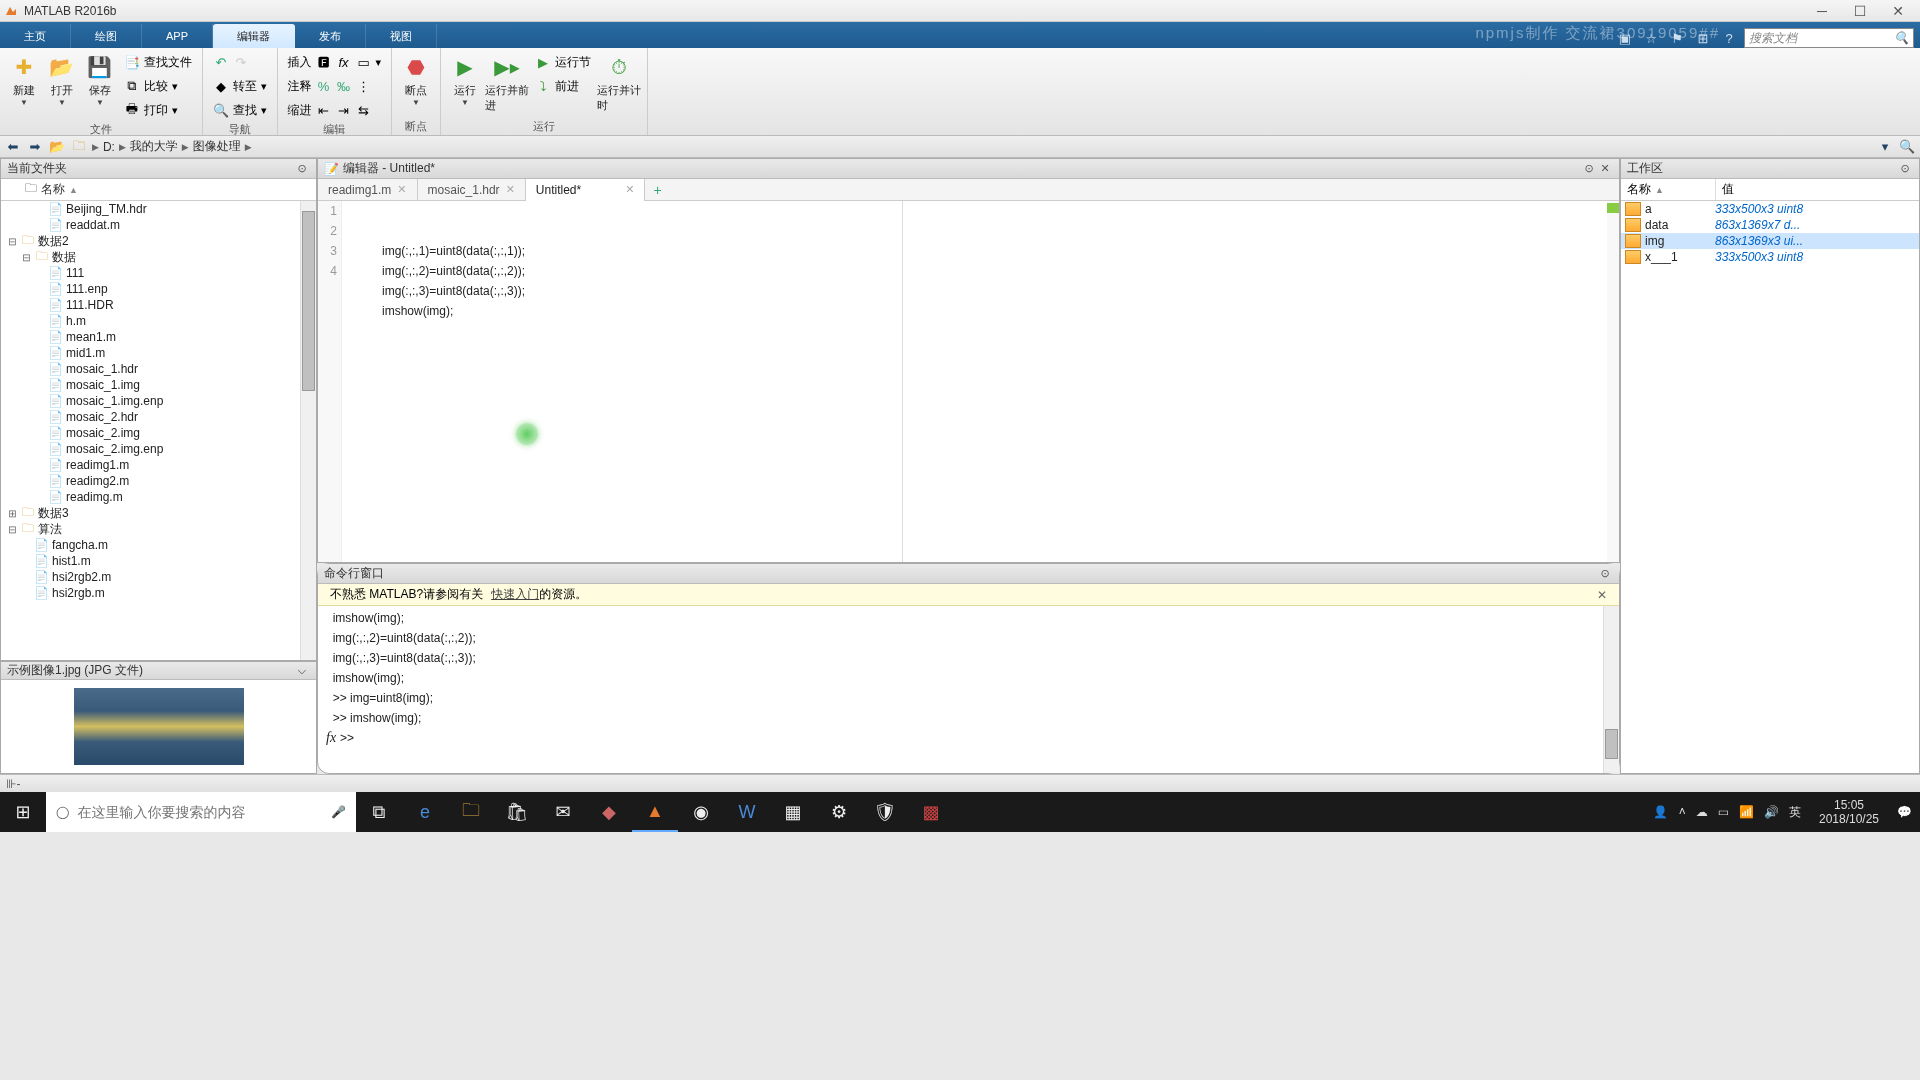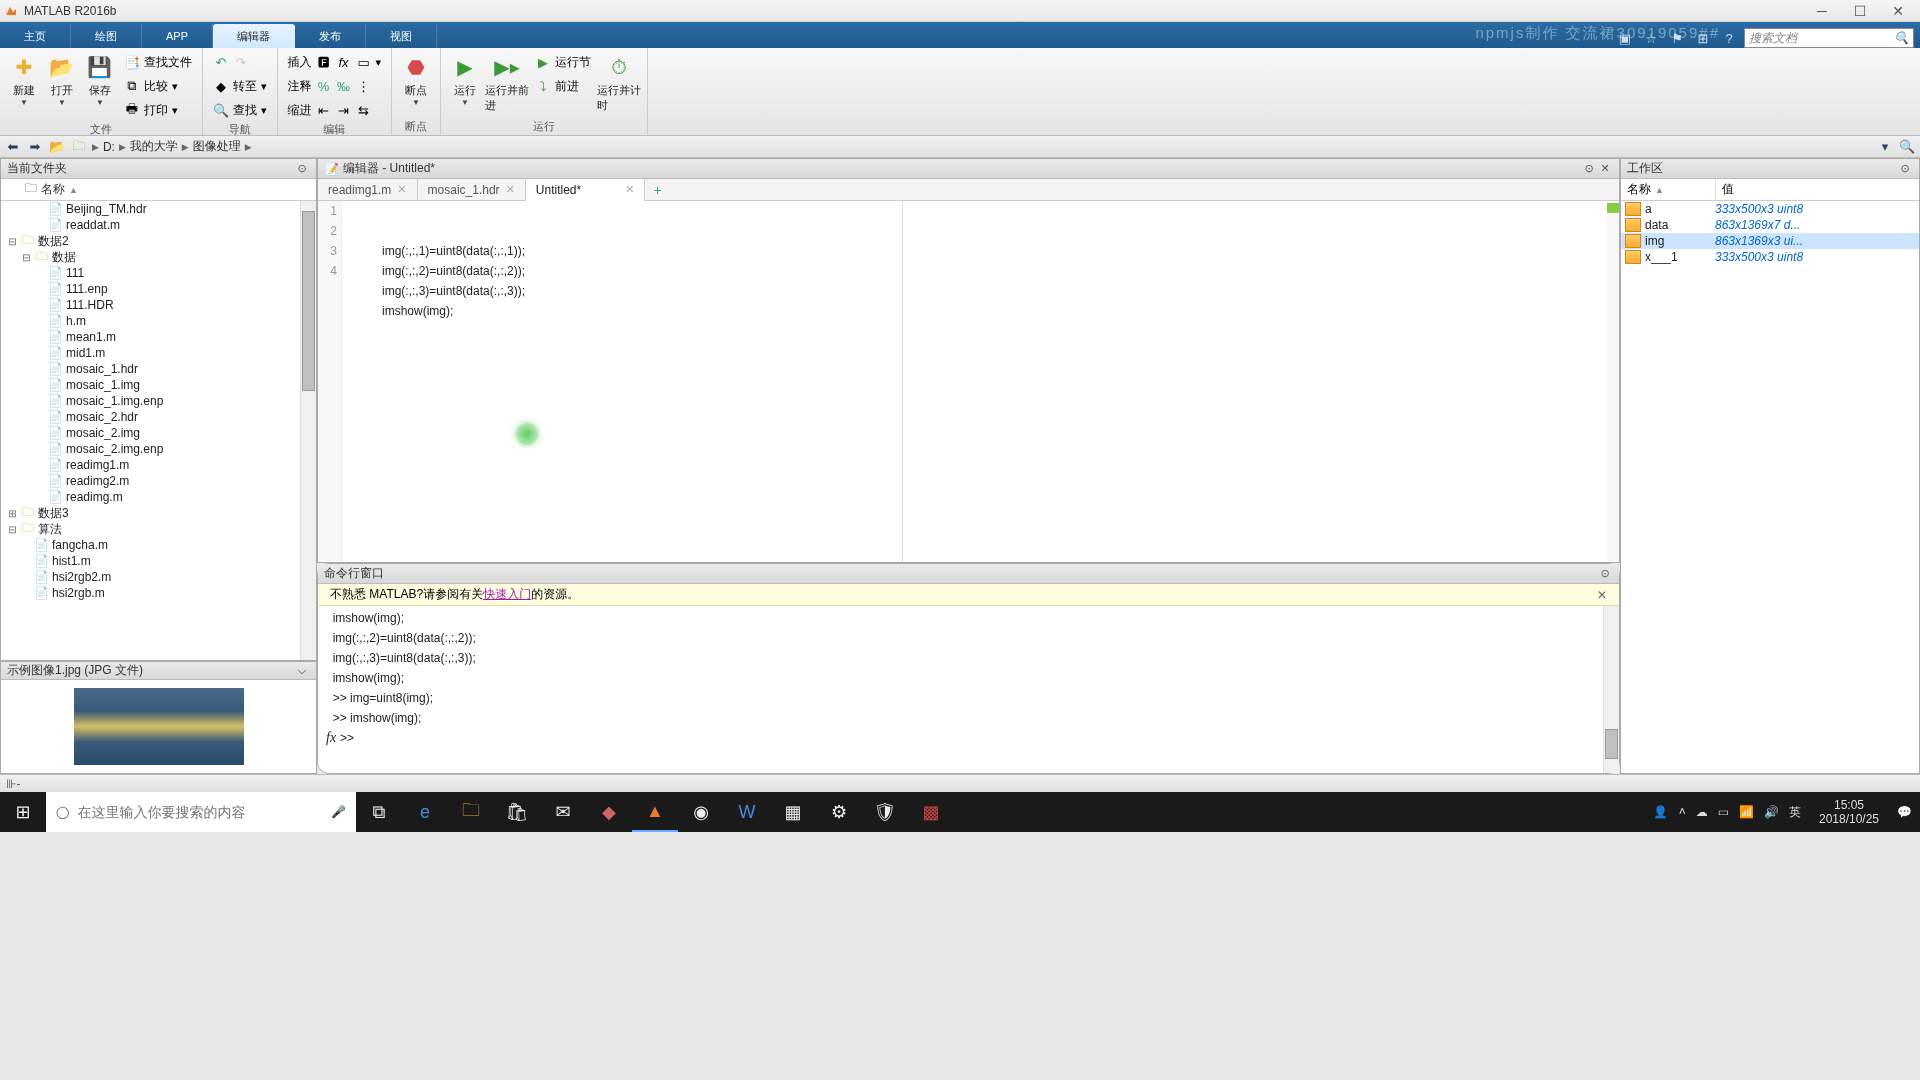--- a/index.html
+++ b/index.html
@@ -70,21 +70,21 @@
 .editor-body { display: flex; flex: 1; position: relative; overflow: hidden; }
 .gutter { width: 24px; background: #f8f8f8; border-right: 1px solid #eee; text-align: right; padding-right: 4px; font-family: Consolas, monospace; font-size: 13px; color: #999; line-height: 20px; }
 .code { flex: 1; font-family: Consolas, monospace; font-size: 13px; color: #222; line-height: 20px; padding-left: 40px; white-space: pre; position: relative; }
 .code-margin { position: absolute; left: 560px; top: 0; bottom: 0; border-left: 1px solid #ddd; }
 .code-minimap { position: absolute; right: 0; top: 0; width: 12px; height: 100%; background: #f8f8f8; }
 .code-mark { position: absolute; right: 0; top: 2px; width: 12px; height: 10px; background: #8c4; }
 .cursor-orb { position: absolute; width: 22px; height: 22px; border-radius: 50%; background: radial-gradient(circle, rgba(80,200,80,.9), rgba(80,200,80,.2)); box-shadow: 0 0 6px rgba(80,200,80,.6); }
 
 .cmd-panel { flex: 1; border-top: 1px solid #aaa; border-radius: 12px; }
 .cmd-tip { background: #fffce0; border-bottom: 1px solid #e0dca0; padding: 2px 12px; font-size: 12px; display: flex; align-items: center; }
-.cmd-tip a { color: #a21caf; text-decoration: underline; }
+.cmd-tip a { color: #404040; text-decoration: underline; margin-left: 8px; }
 .cmd-tip-close { margin-left: auto; cursor: pointer; color: #666; font-size: 12px; }
 .cmd-body { font-family: Consolas, monospace; font-size: 13px; line-height: 20px; padding: 2px 8px; color: #222; position: relative; overflow: hidden; flex: 1; }
 .cmd-line { white-space: pre; }
 .cmd-prompt { display: flex; align-items: center; gap: 4px; }
 .fx-icon { font-style: italic; font-family: serif; font-size: 14px; }
 
 .right-col { width: 300px; }
 .ws-header-row { display: flex; height: 22px; border-bottom: 1px solid #ccc; font-size: 12px; background: #fff; }
 .ws-col { padding: 0 6px; display: flex; align-items: center; }
 .ws-col.name { width: 95px; border-right: 1px solid #ddd; }

